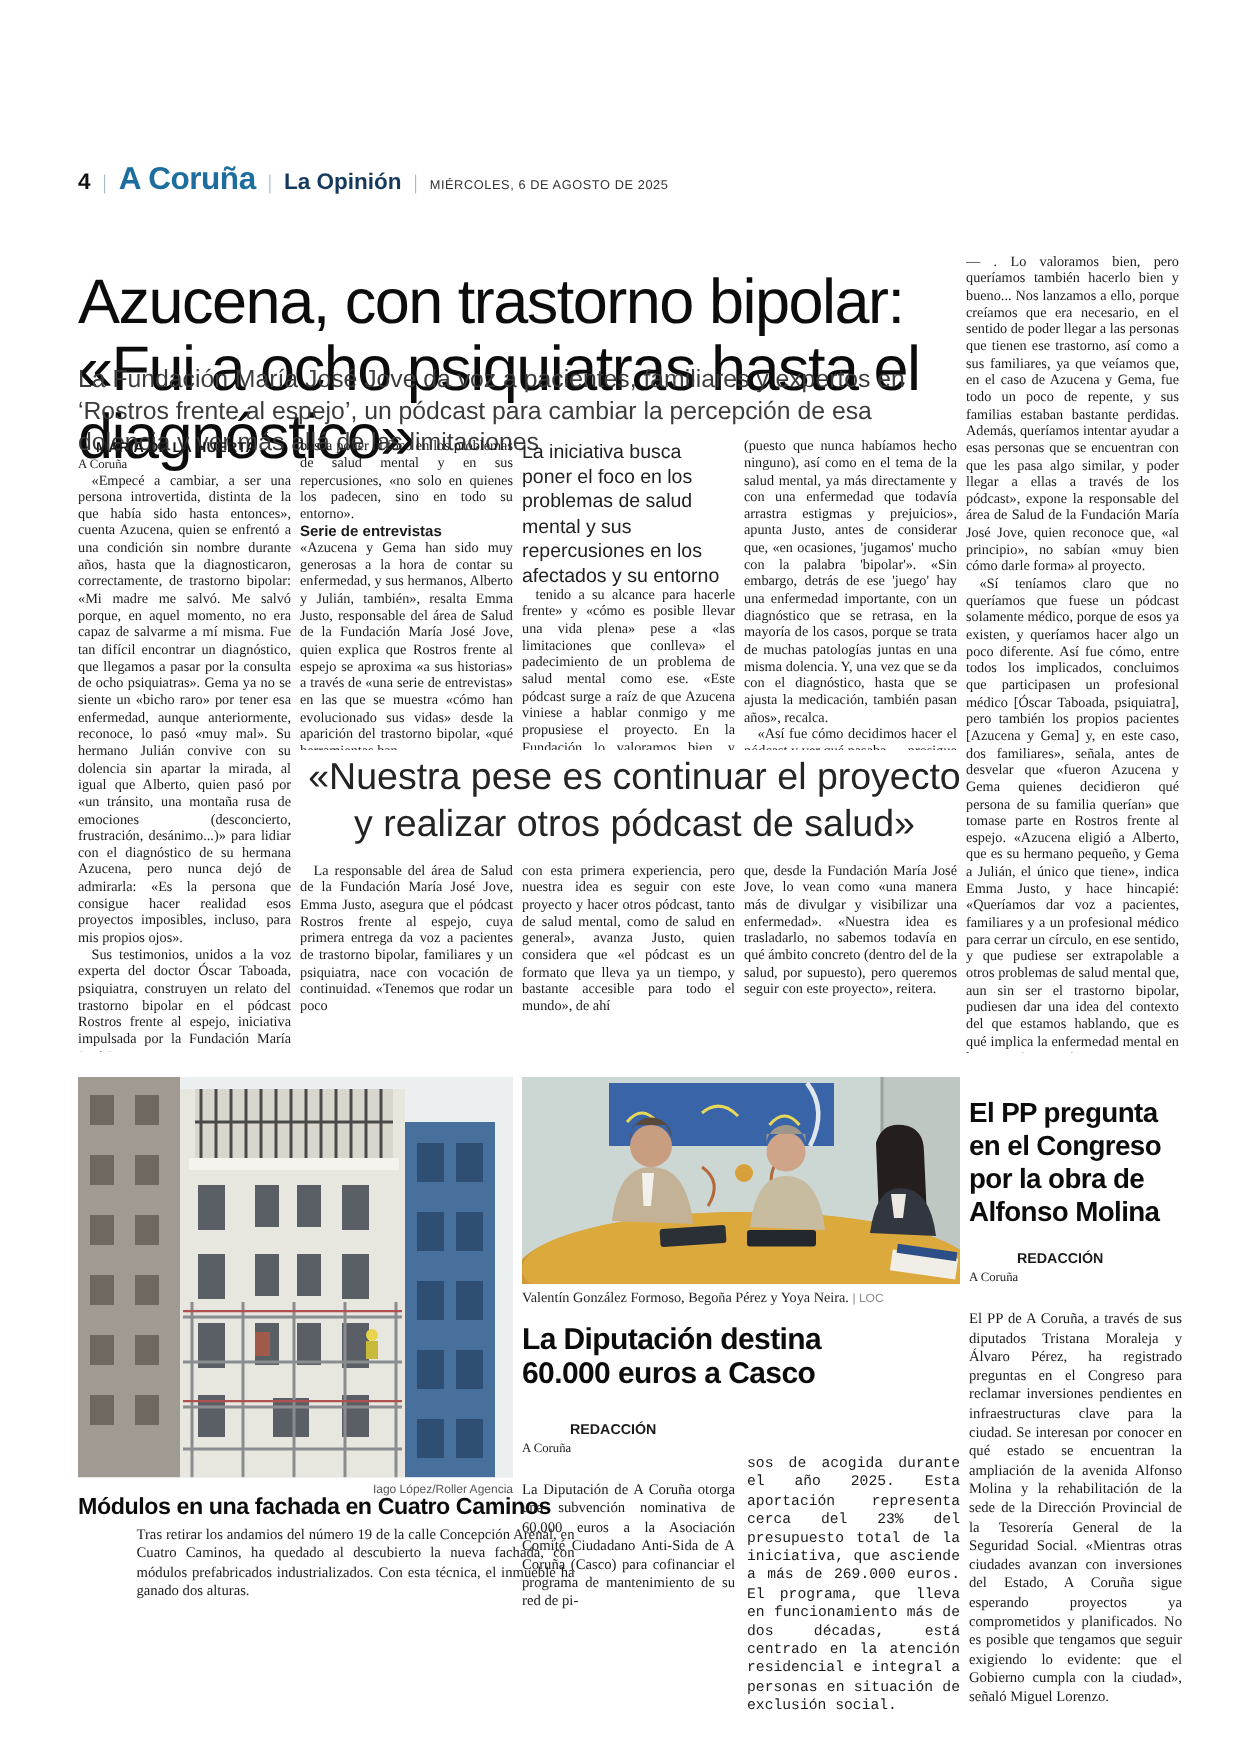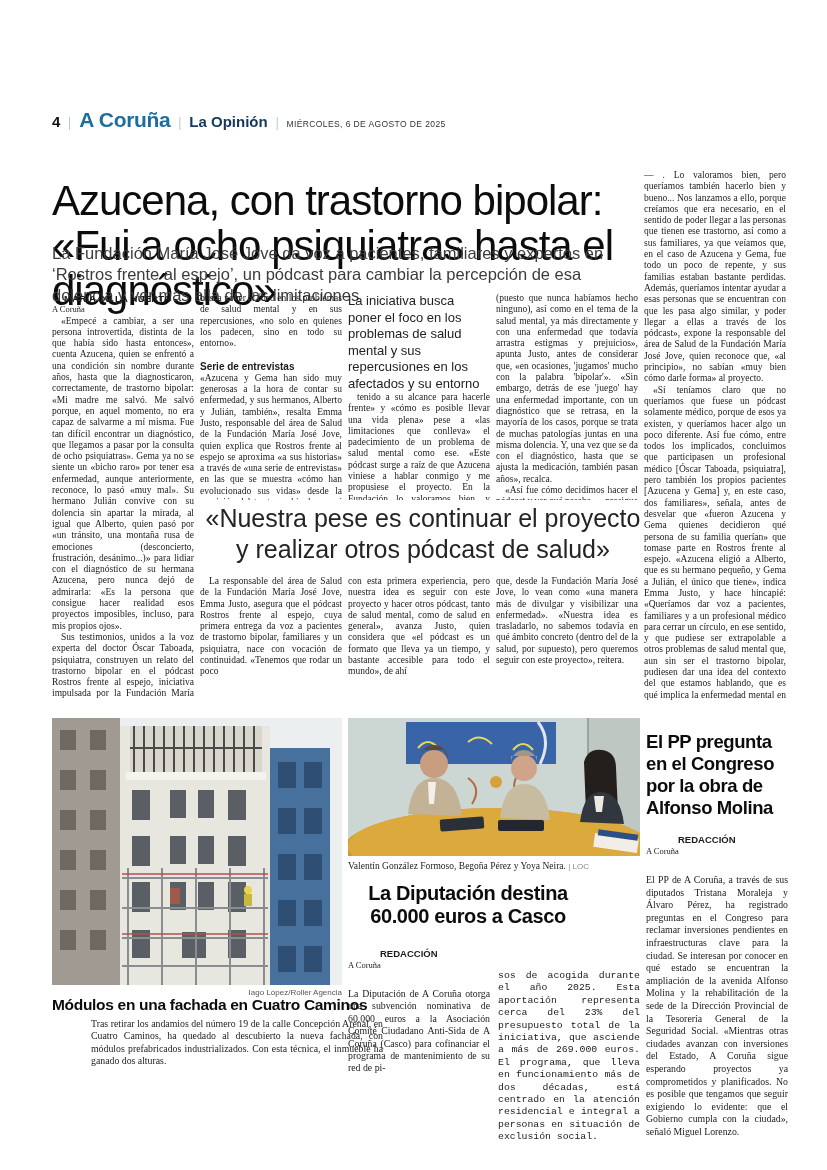--- a/index.html
+++ b/index.html
@@ -28,21 +28,21 @@
               color:#222;margin:0 0 6px 0;}
   .pullquote{position:absolute;left:205px;top:503px;width:436px;text-align:center;
              font-family:"Liberation Sans",sans-serif;font-size:25px;line-height:31px;color:#242424;}
   
   .photo{position:absolute;overflow:hidden;background:#dfe3e6;}
   .credit{position:absolute;font-family:"Liberation Sans",sans-serif;font-size:8px;color:#555;text-align:right;}
   .caption{position:absolute;font-size:9.5px;color:#222;}
   .caption .cap-credit{color:#888;font-size:8px;font-family:"Liberation Sans",sans-serif;}
   .bheadline{position:absolute;font-family:"Liberation Sans",sans-serif;font-weight:800;color:#0c0c0c;}
   .fac-h{left:52px;top:996px;width:292px;font-size:15.5px;white-space:nowrap;letter-spacing:-0.3px;}
-  .dip-h{left:348px;top:882px;width:240px;font-size:20px;line-height:23px;letter-spacing:-0.4px;text-align:center;}
+  .dip-h{left:348px;top:882px;width:240px;font-size:20px;line-height:23px;letter-spacing:-0.4px;}
   .pp-h{left:646px;top:731px;width:142px;font-size:18.5px;line-height:22px;letter-spacing:-0.4px;}
   .bbody{position:absolute;font-size:9.8px;line-height:12.4px;text-align:justify;overflow:hidden;}
   .bbyline{position:absolute;font-family:"Liberation Sans",sans-serif;font-weight:bold;font-size:9.5px;margin-left:32px;}
   .bdateline{position:absolute;font-size:8.5px;}
 </style>
 </head>
 <body>
 
 <div class="page">
 
@@ -61,21 +61,21 @@
 
   <div class="col" style="left:52px;top:293px;height:408px;">
     <p class="byline">MARÍA DE LA HUERTA</p>
     <p class="dateline" style="text-indent:0;">A Coruña</p>
     <p>«Empecé a cambiar, a ser una persona introvertida, distinta de la que había sido hasta entonces», cuenta Azucena, quien se enfrentó a una condición sin nombre durante años, hasta que la diagnosticaron, correctamente, de trastorno bipolar: «Mi madre me salvó. Me salvó porque, en aquel momento, no era capaz de salvarme a mí misma. Fue tan difícil encontrar un diagnóstico, que llegamos a pasar por la consulta de ocho psiquiatras». Gema ya no se siente un «bicho raro» por tener esa enfermedad, aunque anteriormente, reconoce, lo pasó «muy mal». Su hermano Julián convive con su dolencia sin apartar la mirada, al igual que Alberto, quien pasó por «un tránsito, una montaña rusa de emociones (desconcierto, frustración, desánimo...)» para lidiar con el diagnóstico de su hermana Azucena, pero nunca dejó de admirarla: «Es la persona que consigue hacer realidad esos proyectos imposibles, incluso, para mis propios ojos».</p>
     <p>Sus testimonios, unidos a la voz experta del doctor Óscar Taboada, psiquiatra, construyen un relato del trastorno bipolar en el pódcast Rostros frente al espejo, iniciativa impulsada por la Fundación María José Jove que</p>
   </div>
 
   <div class="col" style="left:200px;top:293px;height:207px;">
     <p>busca poner el foco en los problemas de salud mental y en sus repercusiones, «no solo en quienes los padecen, sino en todo su entorno».</p>
-    <p class="subhd" style="text-indent:0;margin-top:12px;">Serie de entrevistas</p>
+    <p class="subhd" style="text-indent:0;">Serie de entrevistas</p>
     <p style="text-indent:0;">«Azucena y Gema han sido muy generosas a la hora de contar su enfermedad, y sus hermanos, Alberto y Julián, también», resalta Emma Justo, responsable del área de Salud de la Fundación María José Jove, quien explica que Rostros frente al espejo se aproxima «a sus historias» a través de «una serie de entrevistas» en las que se muestra «cómo han evolucionado sus vidas» desde la aparición del trastorno bipolar, «qué herramientas han</p>
   </div>
 
   <div class="col" style="left:348px;top:293px;height:207px;">
     <p class="standfirst">La iniciativa busca poner el foco en los problemas de salud mental y sus repercusiones en los afectados y su entorno</p>
     <p>tenido a su alcance para hacerle frente» y «cómo es posible llevar una vida plena» pese a «las limitaciones que conlleva» el padecimiento de un problema de salud mental como ese. «Este pódcast surge a raíz de que Azucena viniese a hablar conmigo y me propusiese el proyecto. En la Fundación lo valoramos bien, y decidimos adentrarnos en este mundo de los pódcast</p>
   </div>
 
   <div class="col" style="left:496px;top:293px;height:207px;">
     <p>(puesto que nunca habíamos hecho ninguno), así como en el tema de la salud mental, ya más directamente y con una enfermedad que todavía arrastra estigmas y prejuicios», apunta Justo, antes de considerar que, «en ocasiones, 'jugamos' mucho con la palabra 'bipolar'». «Sin embargo, detrás de ese 'juego' hay una enfermedad importante, con un diagnóstico que se retrasa, en la mayoría de los casos, porque se trata de muchas patologías juntas en una misma dolencia. Y, una vez que se da con el diagnóstico, hasta que se ajusta la medicación, también pasan años», recalca.</p>

